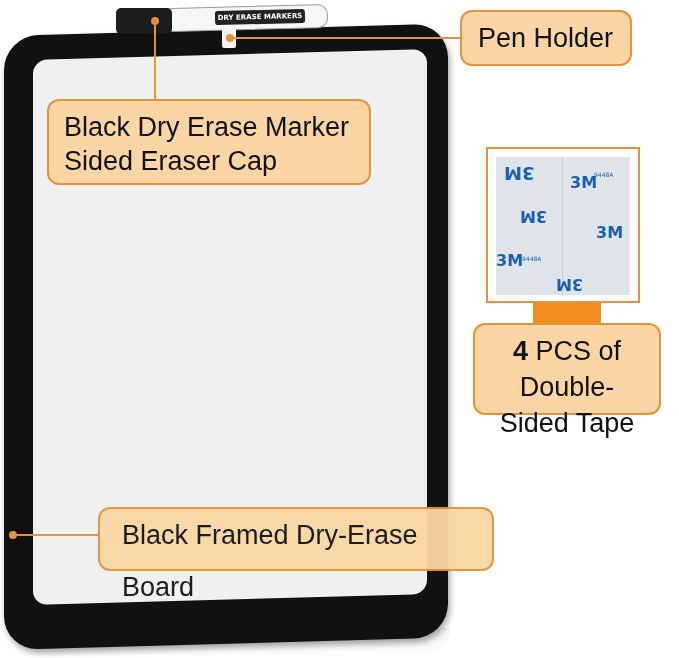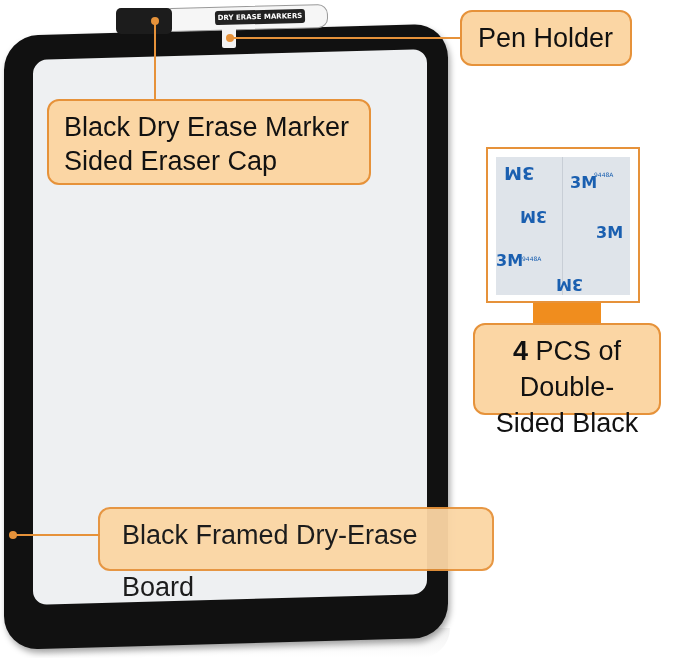--- a/index.html
+++ b/index.html
@@ -54,20 +54,20 @@
   <span class="tape-text" style="left:98px;top:14px;font-size:6px;font-weight:normal;">9448A</span>
   <span class="tape-text" style="left:24px;top:50px;font-size:16px;transform:rotate(180deg);">3M</span>
   <span class="tape-text" style="left:100px;top:66px;font-size:16px;">3M</span>
   <span class="tape-text" style="left:0px;top:94px;font-size:16px;">3M</span>
   <span class="tape-text" style="left:26px;top:98px;font-size:6px;font-weight:normal;">9448A</span>
   <span class="tape-text" style="left:60px;top:118px;font-size:16px;transform:rotate(180deg);">3M</span>
 </div>
 <div class="abs tape-connector"></div>
 <div class="callout" style="left:456px;top:323px;width:188px;height:92px;font-size:27px;line-height:36px;padding:8px 0 0 14px;text-align:center;padding-left:0;margin-left:17px;">
   <div><span class="bold4">4</span><span> PCS of Double-</span></div>
-  <div>Sided Black</div>
+  <div>Sided Tape</div>
 </div>
 
 <div class="dot" style="left:9px;top:531px;"></div>
 <div class="line" style="left:14px;top:534px;width:86px;height:2px;"></div>
 <div class="callout" style="left:98px;top:507px;width:396px;height:64px;font-size:27px;line-height:52px;padding-left:22px;opacity:.95;">
   <span>Black Framed Dry-Erase Board</span>
 </div>
 
 </body></html>

